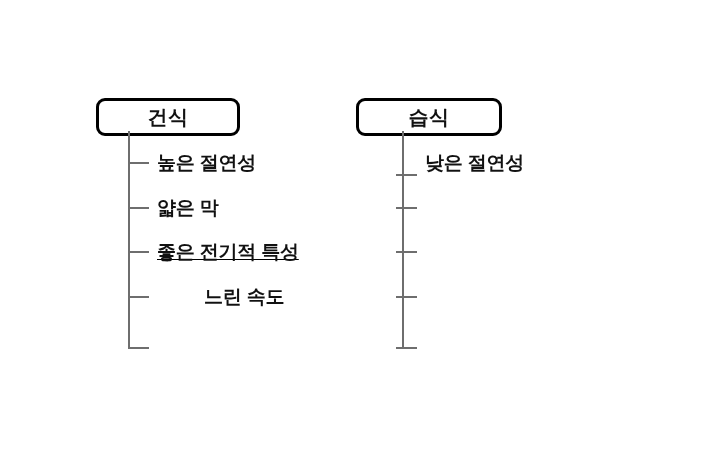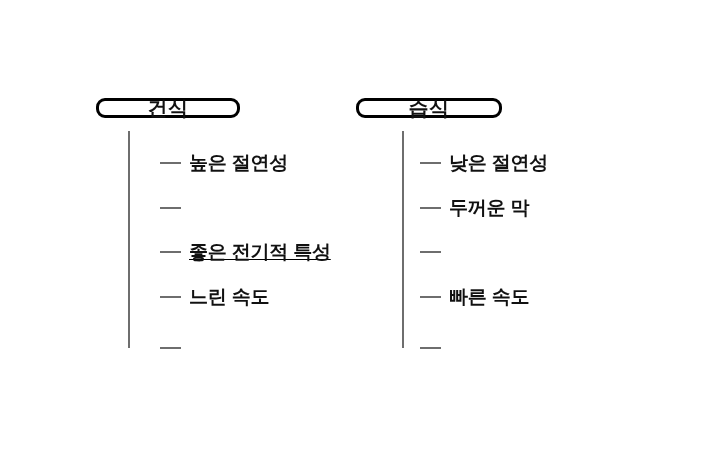--- a/index.html
+++ b/index.html
@@ -23,21 +23,21 @@
     top: 98px;
   }
   .column.left  { left: 96px;  }
   .column.right { left: 356px; }
 
   .node-box {
     position: absolute;
     left: 0;
     top: 0;
     width: 144px;
-    height: 20px;
+    height: 38px;
     box-sizing: border-box;
     border: 3.5px solid #000000;
     border-radius: 9px;
     background: #ffffff;
     display: flex;
     align-items: center;
     justify-content: center;
     font-size: 20px;
     font-weight: bold;
     color: #111111;
@@ -54,29 +54,28 @@
   }
   .column.left  .vline { left: 32px; }
   .column.right .vline { left: 46px; }
 
   .tree-row {
     position: absolute;
     display: flex;
     align-items: center;
     transform: translateY(-50%);
     white-space: nowrap;
-    margin-left: 32px;
   }
   .column.left  .tree-row { left: 32px; }
-  .column.right .tree-row { left: 32px; }
+  .column.right .tree-row { left: 40px; align-items: flex-end; }
 
   .tree-row.r1 { top: 65px;  }
   .tree-row.r2 { top: 110px; }
   .tree-row.r3 { top: 154px; text-decoration: underline; }
-  .tree-row.r4 { top: 199px; }
+  .tree-row.r4 { top: 199px; gap: 47px; }
   .tree-row.r5 { top: 250px; }
 
   .tick {
     width: 21px;
     height: 2px;
     background: #6e6e6e;
     flex: 0 0 auto;
   }
   .row-label {
     margin-left: 8px;
@@ -96,20 +95,21 @@
       <span>건식</span>
     </div>
     <div class="vline"></div>
 
     <div class="tree-row r1">
       <span class="tick"></span>
       <span class="row-label">높은 절연성</span>
     </div>
     <div class="tree-row r2">
       <span class="tick"></span>
+      <span class="row-label">얇은 막</span>
     </div>
     <div class="tree-row r3">
       <span class="tick"></span>
       <span class="row-label">좋은 전기적 특성</span>
     </div>
     <div class="tree-row r4">
       <span class="tick"></span>
       <span class="row-label">느린 속도</span>
     </div>
     <div class="tree-row r5">
@@ -122,27 +122,25 @@
       <span>습식</span>
     </div>
     <div class="vline"></div>
 
     <div class="tree-row r1">
       <span class="tick"></span>
       <span class="row-label">낮은 절연성</span>
     </div>
     <div class="tree-row r2">
       <span class="tick"></span>
-      <span class="row-label">두꺼운 막</span>
     </div>
     <div class="tree-row r3">
       <span class="tick"></span>
     </div>
     <div class="tree-row r4">
       <span class="tick"></span>
-      <span class="row-label">빠른 속도</span>
     </div>
     <div class="tree-row r5">
       <span class="tick"></span>
     </div>
   </div>
 
 </div>
 
 </body></html>

